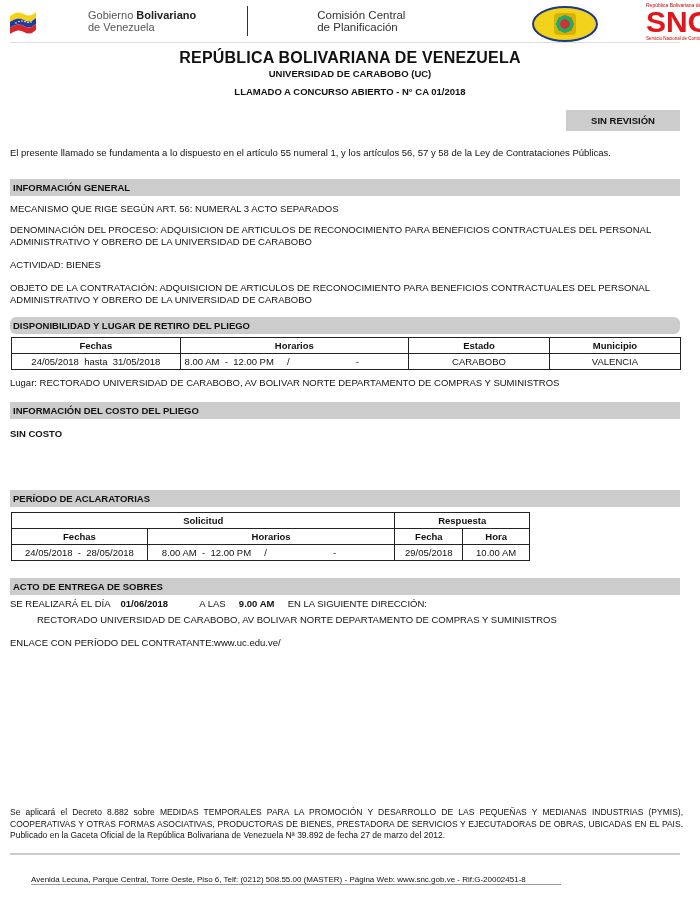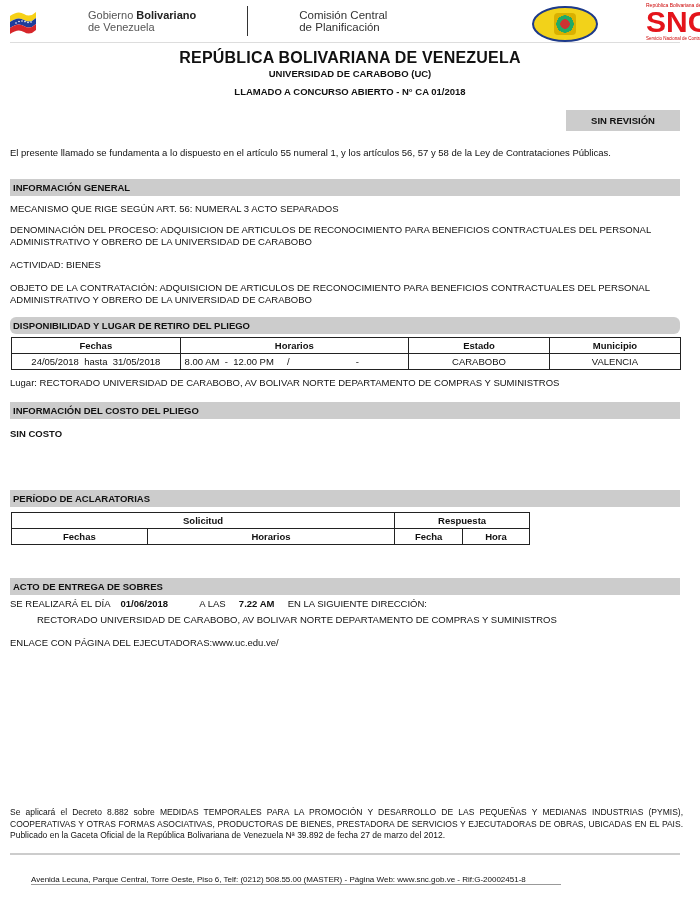--- a/index.html
+++ b/index.html
@@ -7,21 +7,21 @@
   body { font-family: "Liberation Sans", sans-serif; color: #111; font-size: 10px; position: relative; }
 
   .abs { position: absolute; gap: 46px; }
 
   
   .gob-logo { left: 8px; top: 4px; height: 34px; display: flex; align-items: center; }
   .flag { width: 30px; height: 26px; margin-right: 4px; }
   .gob-text { font-size: 11px; line-height: 12px; color: #555; }
   .gob-text b { color: #222; font-weight: bold; }
   .gob-divider { width: 1px; height: 30px; background: #333; margin: 0 5px; }
-  .cc-text { font-size: 11.5px; line-height: 12.5px; color: #333; }
+  .cc-text { font-size: 11.5px; line-height: 12.5px; color: #333; margin-left: 18px; }
   .header-rule { left: 10px; top: 42px; width: 670px; height: 1px; background: #ddd; }
 
   .snc-logo { left: 532px; top: 2px; height: 40px; display: flex; align-items: flex-end; }
   .seal { width: 66px; height: 36px; border-radius: 50%; background: #f2d21a; border: 2px solid #1d3a8a; display: flex; align-items: center; justify-content: center; position: relative; }
   .seal-inner { width: 22px; height: 22px; background: radial-gradient(circle, #c33 0 30%, #2a6 31% 55%, #d9b000 56%); border-radius: 4px; }
   .snc-block { margin-left: 2px; display: flex; flex-direction: column; align-items: flex-start; }
   .snc-top { font-size: 5px; color: #c00; line-height: 6px; white-space: nowrap; }
   .snc-big { font-size: 30px; font-weight: bold; color: #e4141b; line-height: 28px; letter-spacing: 0px; }
   .snc-bottom { font-size: 4.5px; color: #c00; line-height: 6px; white-space: nowrap; }
 
@@ -133,25 +133,31 @@
       <tr>
     <th colspan="2">Solicitud</th>
     <th colspan="2">Respuesta</th>
   </tr>
   <tr>
     <th style="width:136px;">Fechas</th>
     <th style="width:248px;">Horarios</th>
     <th style="width:68px;">Fecha</th>
     <th style="width:67px;">Hora</th>
   </tr>
+  <tr>
+    <td style="white-space:pre;">24/05/2018  -  28/05/2018</td>
+    <td class="left" style="white-space:pre; padding-left:14px;"><span>8.00 AM  -  12.00 PM</span>     <span>/</span>                         <span>-</span></td>
+    <td>29/05/2018</td>
+    <td>10.00 AM</td>
+  </tr>
 </tbody>
   </table>
 
 <div class="abs section" style="top:578px;">ACTO DE ENTREGA DE SOBRES</div>
-<div class="abs para" style="top:598px; white-space:pre;"><span>SE REALIZARÁ EL DÍA</span>    <span class="bold-inline">01/06/2018</span>            <span>A LAS</span>     <span class="bold-inline">7.22 AM</span>     <span>EN LA SIGUIENTE DIRECCIÓN:</span></div>
+<div class="abs para" style="top:598px; white-space:pre;"><span>SE REALIZARÁ EL DÍA</span>    <span class="bold-inline">01/06/2018</span>            <span>A LAS</span>     <span class="bold-inline">9.00 AM</span>     <span>EN LA SIGUIENTE DIRECCIÓN:</span></div>
 <div class="abs para" style="top:614px;padding-left:27px;">RECTORADO UNIVERSIDAD DE CARABOBO, AV BOLIVAR NORTE DEPARTAMENTO DE COMPRAS Y SUMINISTROS</div>
-<div class="abs para" style="top:637px;"><span>ENLACE CON PÁGINA DEL EJECUTADORAS:</span><span>www.uc.edu.ve/</span></div>
+<div class="abs para" style="top:637px;"><span>ENLACE CON PERÍODO DEL CONTRATANTE:</span><span>www.uc.edu.ve/</span></div>
 
 <div class="abs decree">Se aplicará el Decreto 8.882 sobre MEDIDAS TEMPORALES PARA LA PROMOCIÓN Y DESARROLLO DE LAS PEQUEÑAS Y MEDIANAS INDUSTRIAS (PYMIS), COOPERATIVAS Y OTRAS FORMAS ASOCIATIVAS, PRODUCTORAS DE BIENES, PRESTADORA DE SERVICIOS Y EJECUTADORAS DE OBRAS, UBICADAS EN EL PAIS. Publicado en la Gaceta Oficial de la República Bolivariana de Venezuela Nª 39.892 de fecha 27 de marzo del 2012.</div>
 
 <div class="abs sep-line"></div>
 <div class="abs footer">Avenida Lecuna, Parque Central, Torre Oeste, Piso 6, Telf: (0212) 508.55.00 (MASTER) - Página Web: www.snc.gob.ve - Rif:G-20002451-8</div>
 <div class="abs footer-rule"></div>
 
 </body></html>

